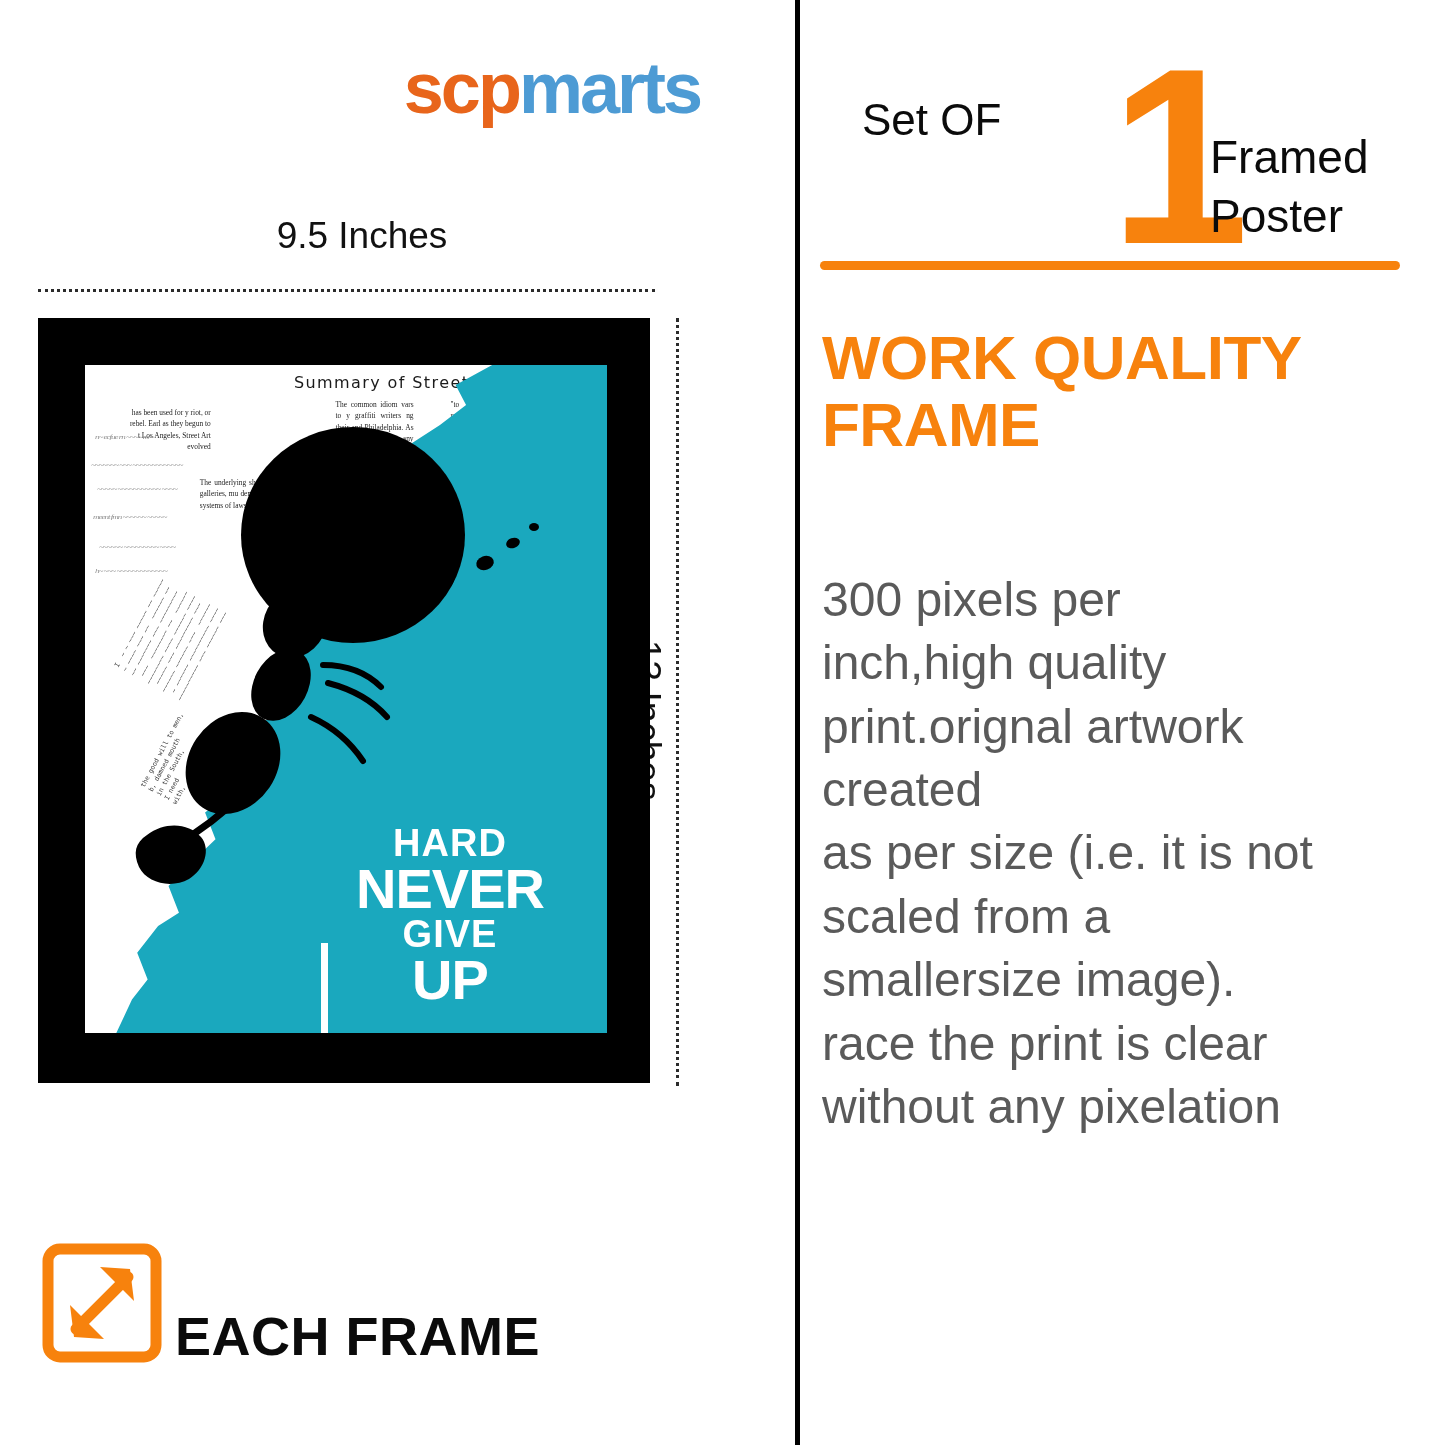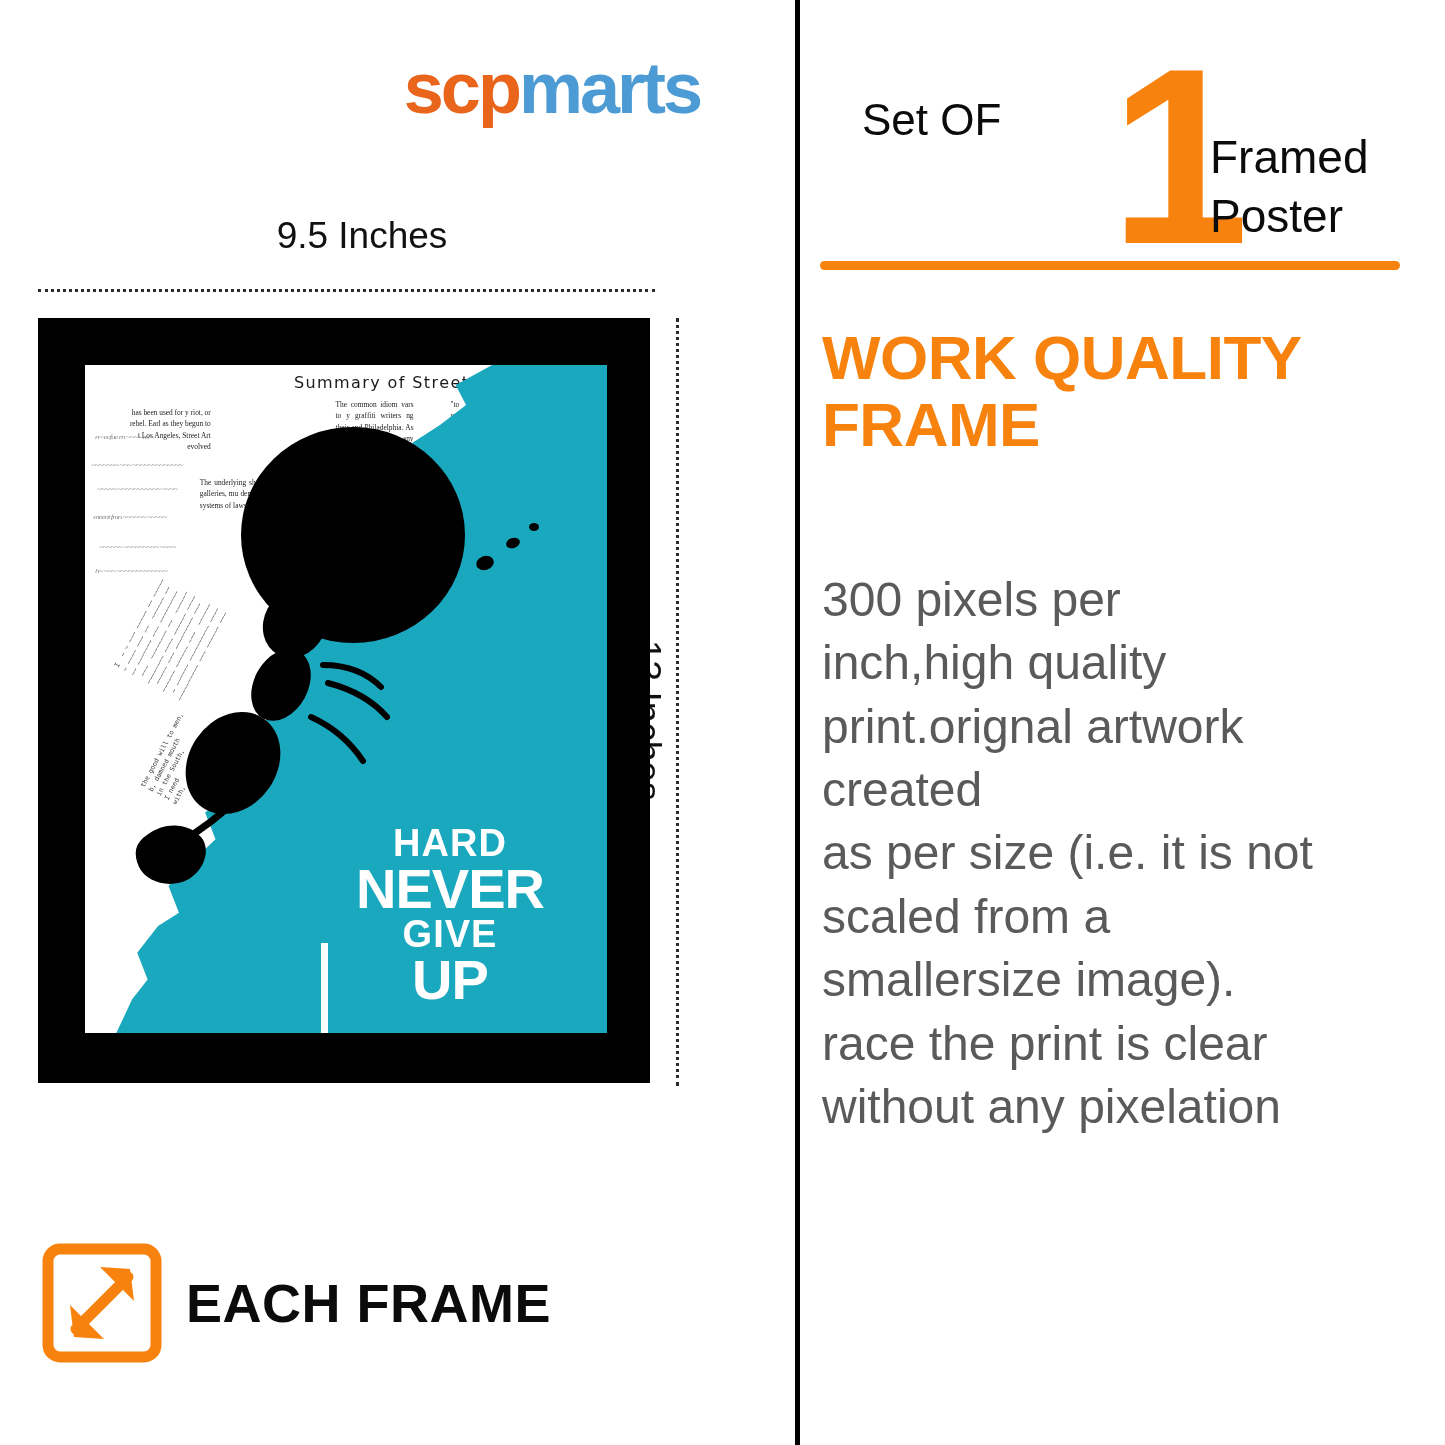--- a/index.html
+++ b/index.html
@@ -211,22 +211,22 @@
     border-left: 7px solid #ffffff;
     border-bottom: 7px solid #ffffff;
   }
 
   
   .badge {
     position: absolute;
     left: 42px;
     top: 1243px;
     display: flex;
-    align-items: center;
-    gap: 24px;
+    align-items: flex-end;
+    gap: 13px;
   }
   .badge-icon {
     width: 120px;
     height: 120px;
     flex: 0 0 auto;
   }
   .badge-text-1 {
     font-size: 54px;
     font-weight: bold;
     color: #0b0b0b;

